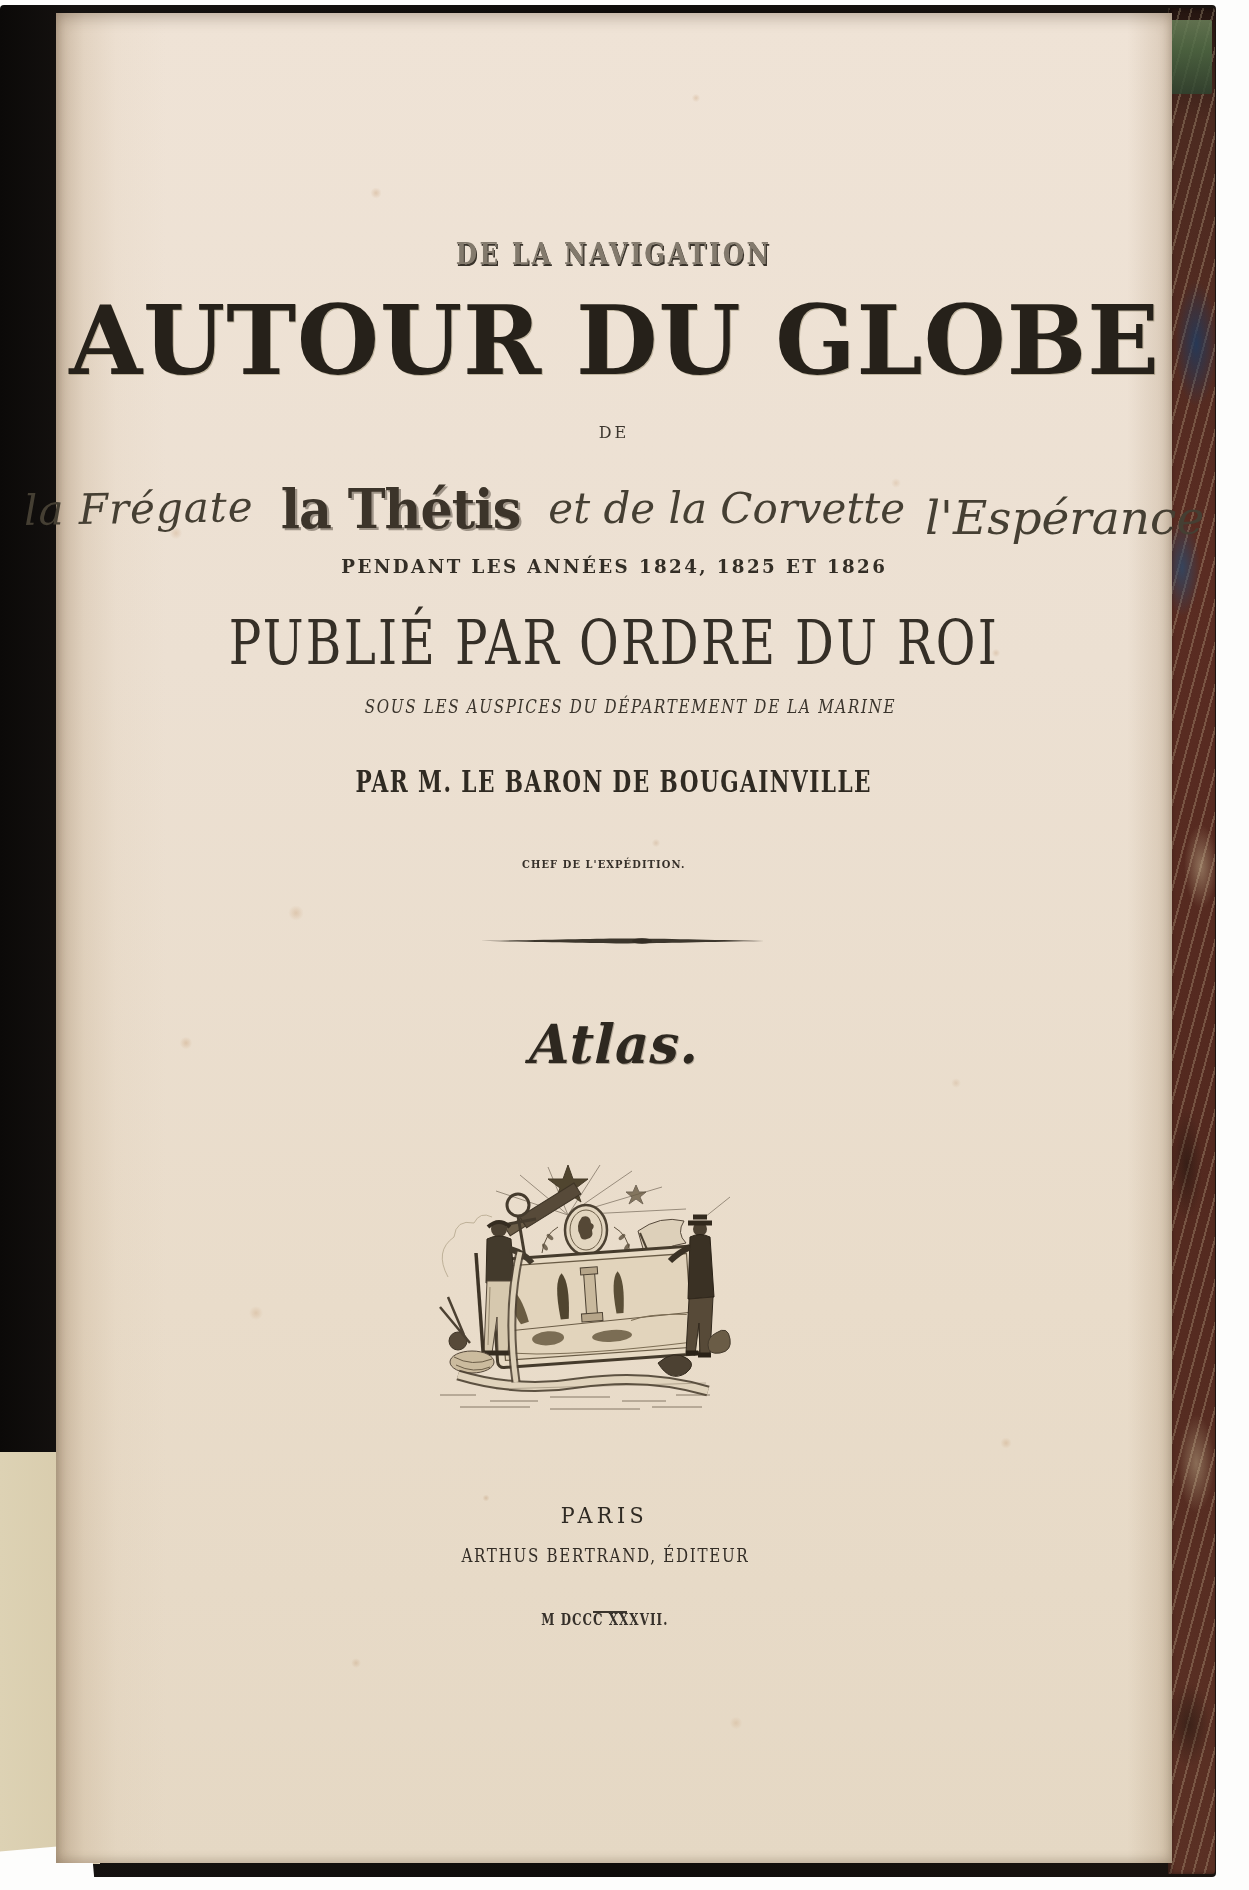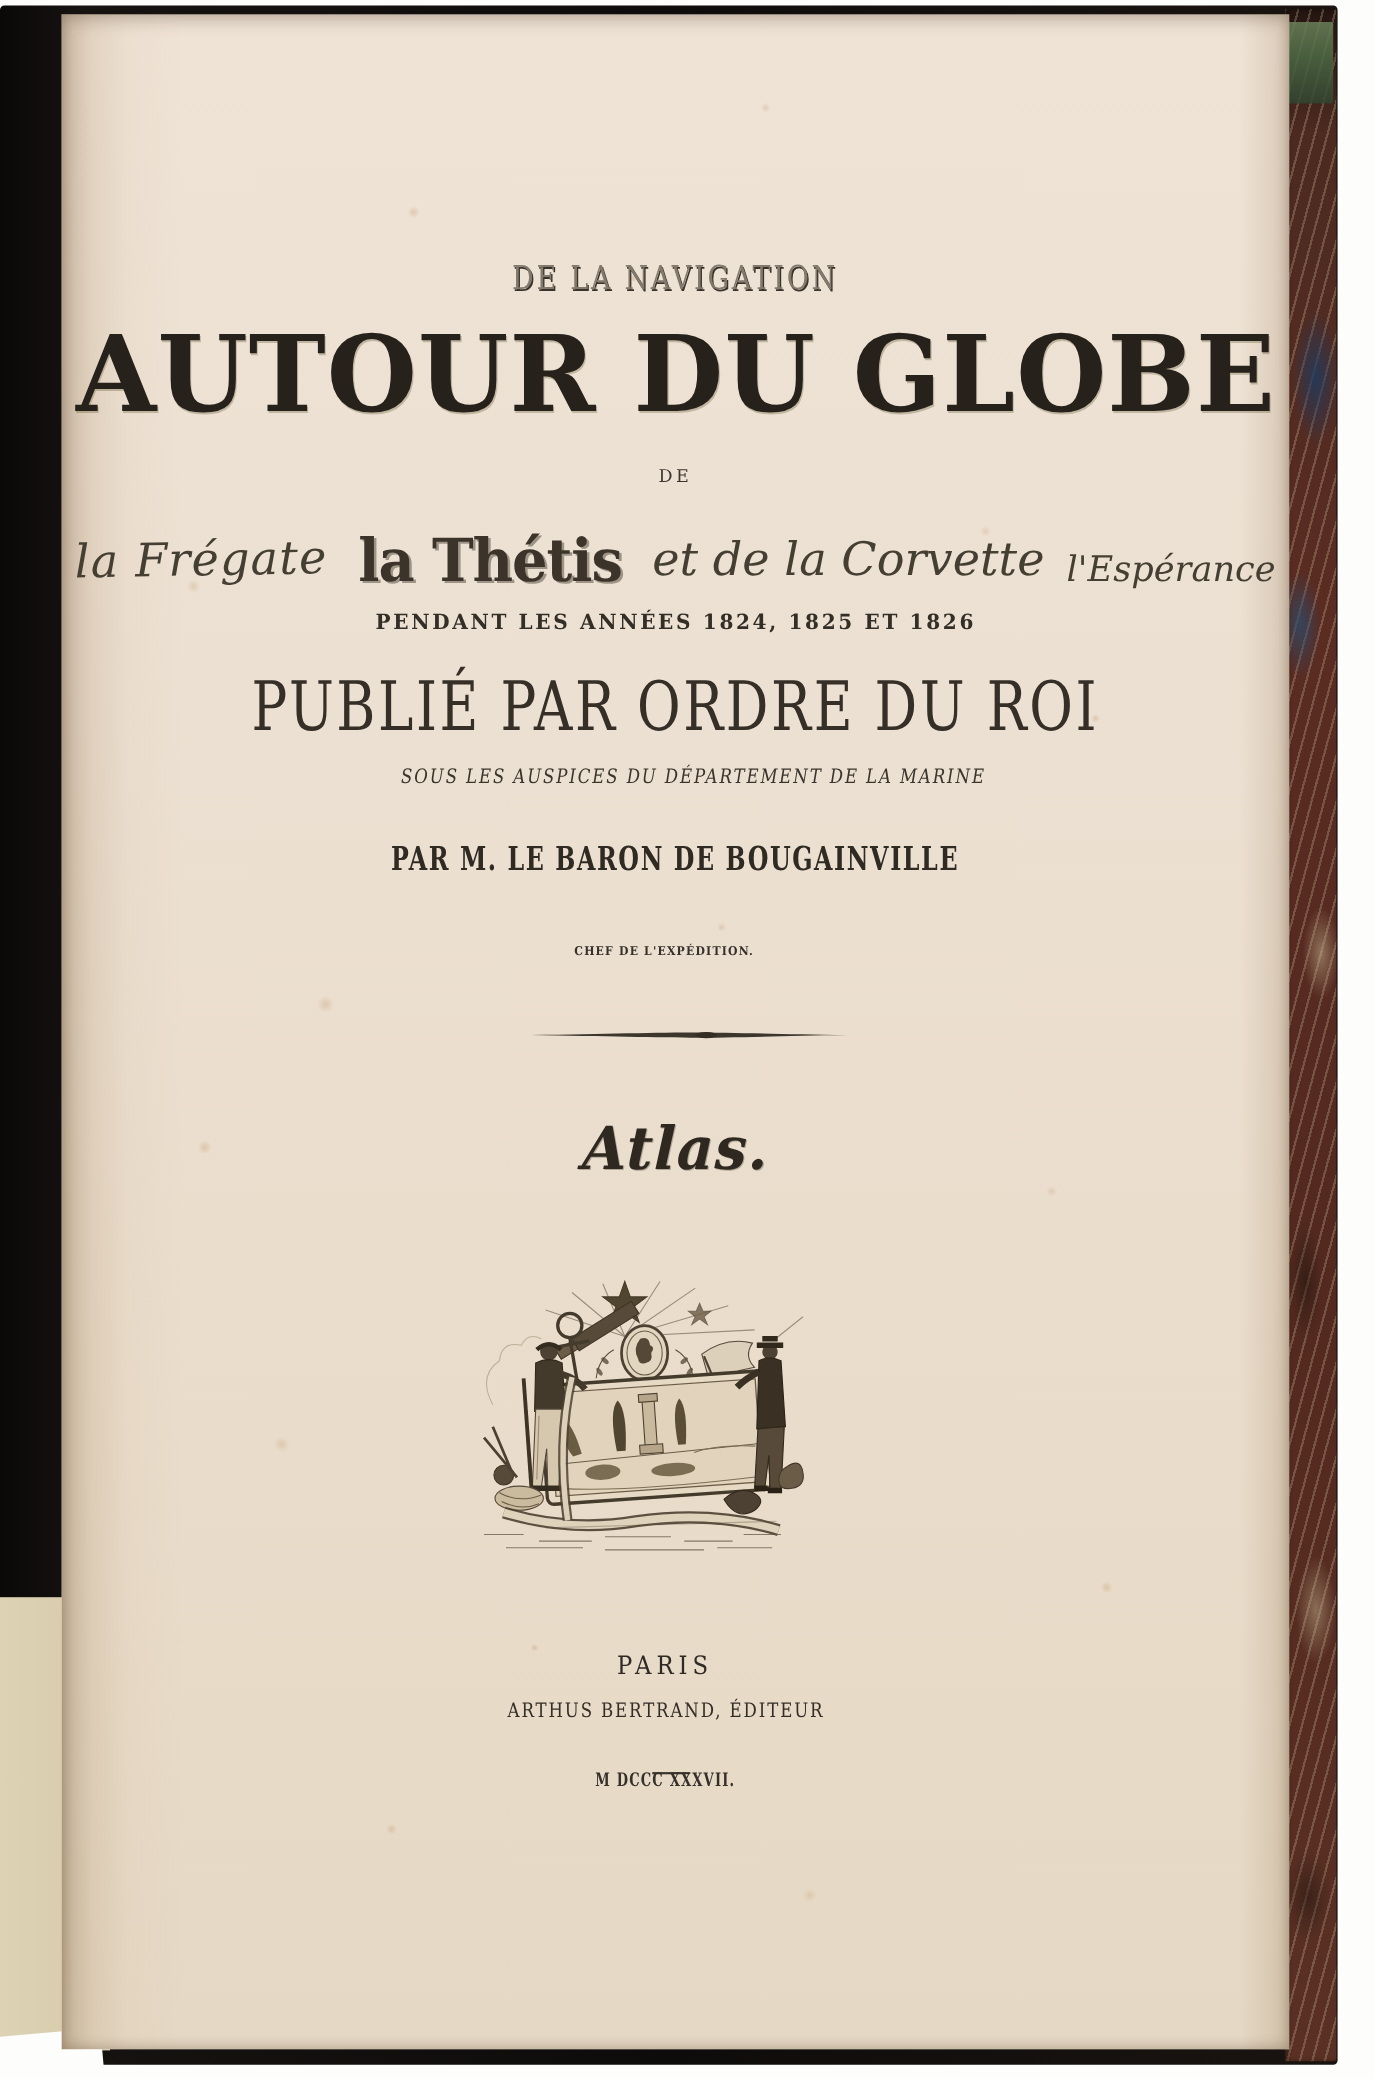--- a/index.html
+++ b/index.html
@@ -67,38 +67,38 @@
       linear-gradient(90deg, rgba(0,0,0,0) 96%, rgba(150,120,85,.25) 100%),
       linear-gradient(180deg,#efe3d6 0%,#ece0d2 35%,#e9dcca 70%,#e5d8c4 100%);
     box-shadow:inset 0 6px 14px rgba(70,50,30,.25), inset 0 -4px 10px rgba(70,50,30,.18);
   }
   .line { position:absolute; left:0; width:100%; text-align:center; white-space:nowrap; line-height:1; }
   .squeeze { display:inline-block; transform-origin:50% 50%; }
 
   .t-journal { top:116px; font-size:78px; font-weight:bold; color:#28231c; }
   .t-journal .squeeze { transform:scaleX(.90); letter-spacing:2px; }
 
-  .t-nav { top:226px; font-size:30px; font-weight:normal; color:#837a6d;
+  .t-nav { top:226px; font-size:30px; font-weight:bold; color:#837a6d;
            text-shadow:1.4px 1.6px 0 #38322a, -0.5px -0.5px 0 rgba(240,230,215,.7); }
   .t-nav .squeeze { transform:scaleX(.82); letter-spacing:3px; }
 
   .t-globe { top:280px; font-size:96px; font-weight:bold; color:#26211a;
              text-shadow:1px 1px 0 rgba(90,80,40,.3); }
   .t-globe .squeeze { transform:scaleX(.98); letter-spacing:1px; }
 
   .t-de { top:412px; font-size:16px; letter-spacing:3px; color:#3c362e; }
 
   .t-ships { top:438px; height:116px; display:flex; align-items:center; justify-content:center; gap:20px; }
   .script { font-style:italic; color:#453f33; }
   .s1 { font-size:42px; letter-spacing:1px; transform:rotate(-1deg); }
   .blackletter { font-size:54px; font-weight:bold; color:#3c342a; letter-spacing:-1px;
                  text-shadow:2.5px 2.2px 0 rgba(62,54,43,.45), -0.6px -0.6px 0 rgba(238,228,212,.65);
                  transform:scaleX(.94); display:inline-block; }
   .s2 { font-size:42px; }
-  .s3 { font-size:32px; position:relative; top:-4px;margin-top:24px; }
+  .s3 { font-size:47px; position:relative; top:-4px;margin-top:24px; }
 
   .t-years { top:544px; font-size:19px; font-weight:bold; color:#332e26; }
   .t-years .squeeze { letter-spacing:2.5px; transform:scaleX(.96); }
 
   .t-order { top:599px; font-size:62px; color:#352f27; }
   .t-order .squeeze { transform:scaleX(.78); letter-spacing:3px; }
 
   .t-auspices { top:685px; font-size:18px; font-style:italic; color:#3a342c;padding-left:32px; }
   .t-auspices .squeeze { transform:scaleX(.84); letter-spacing:2px; }
 

